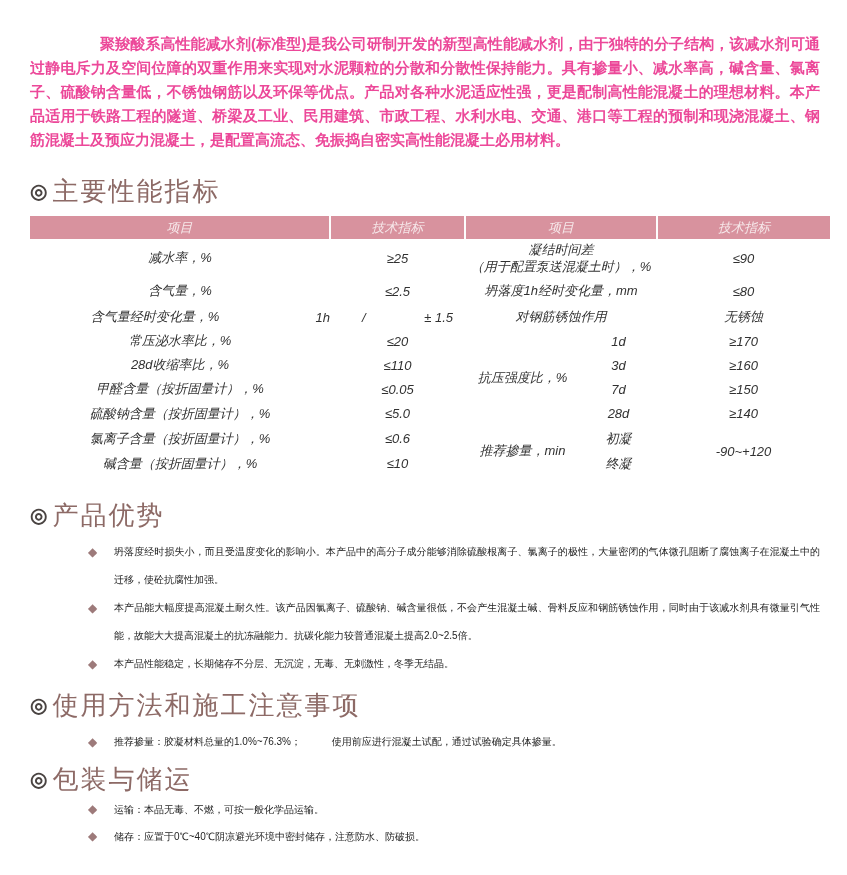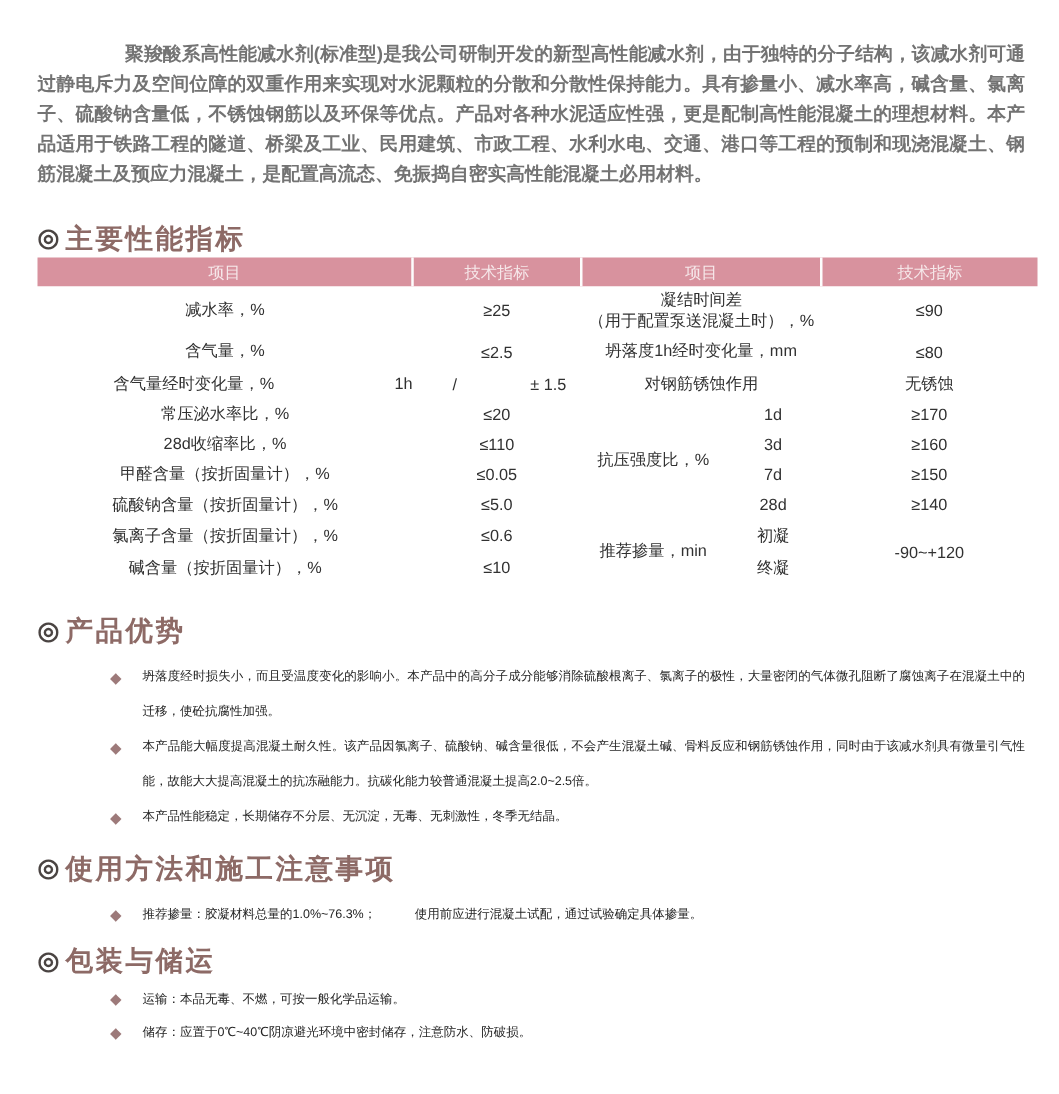--- a/index.html
+++ b/index.html
@@ -3,32 +3,32 @@
 <meta charset="utf-8">
 <style>
   * { margin:0; padding:0; box-sizing:border-box; }
   html, body { width:847px; height:875px; background:#ffffff; overflow:hidden; }
   body { font-family:"Liberation Sans", sans-serif; color:#262626; }
   .page { width:847px; height:875px; padding:32px 27px 0 30px; background:#ffffff; }
 
   
   .intro {
     font-size:15px; line-height:24px; text-align:justify;
-    text-indent:70px; font-weight:600; color:#737373;
+    text-indent:70px; font-weight:600; color:#ec4899;
   }
 
   
   .sec { display:flex; align-items:center; height:30px; margin-top:24px; }
   .sec .sec-marker { font-size:20px; font-weight:bold; color:#4a4442; margin-right:5px; line-height:1; }
-  .sec .sec-title { font-size:22px; font-weight:bold; color:var(--heading, #8d6a66); letter-spacing:2px; line-height:1; }
+  .sec .sec-title { font-size:26px; font-weight:normal; color:var(--heading, #8d6a66); letter-spacing:2px; line-height:1; }
   .sec.tight { margin-top:12px; }
   .sec.tighter { margin-top:8px; }
 
   
-  table.perf { border-collapse:collapse; table-layout:fixed; width:800px; font-size:13px; color:#313131; }
+  table.perf { margin-top:10px; border-collapse:collapse; table-layout:fixed; width:800px; font-size:13px; color:#313131;font-style:italic; }
   table.perf th, table.perf td { padding:0; }
   table.perf thead th {
     background:var(--table-header-bg, #d8929e);
     color:var(--table-header-text, #f6e8ea);
     font-weight:normal; height:23px; font-size:13px;
     border-right:2px solid #fdfdfd;
   }
   table.perf thead th.last { border-right:none; }
   table.perf td { text-align:center; vertical-align:middle; }
   tr.rh1 { height:38px; }

